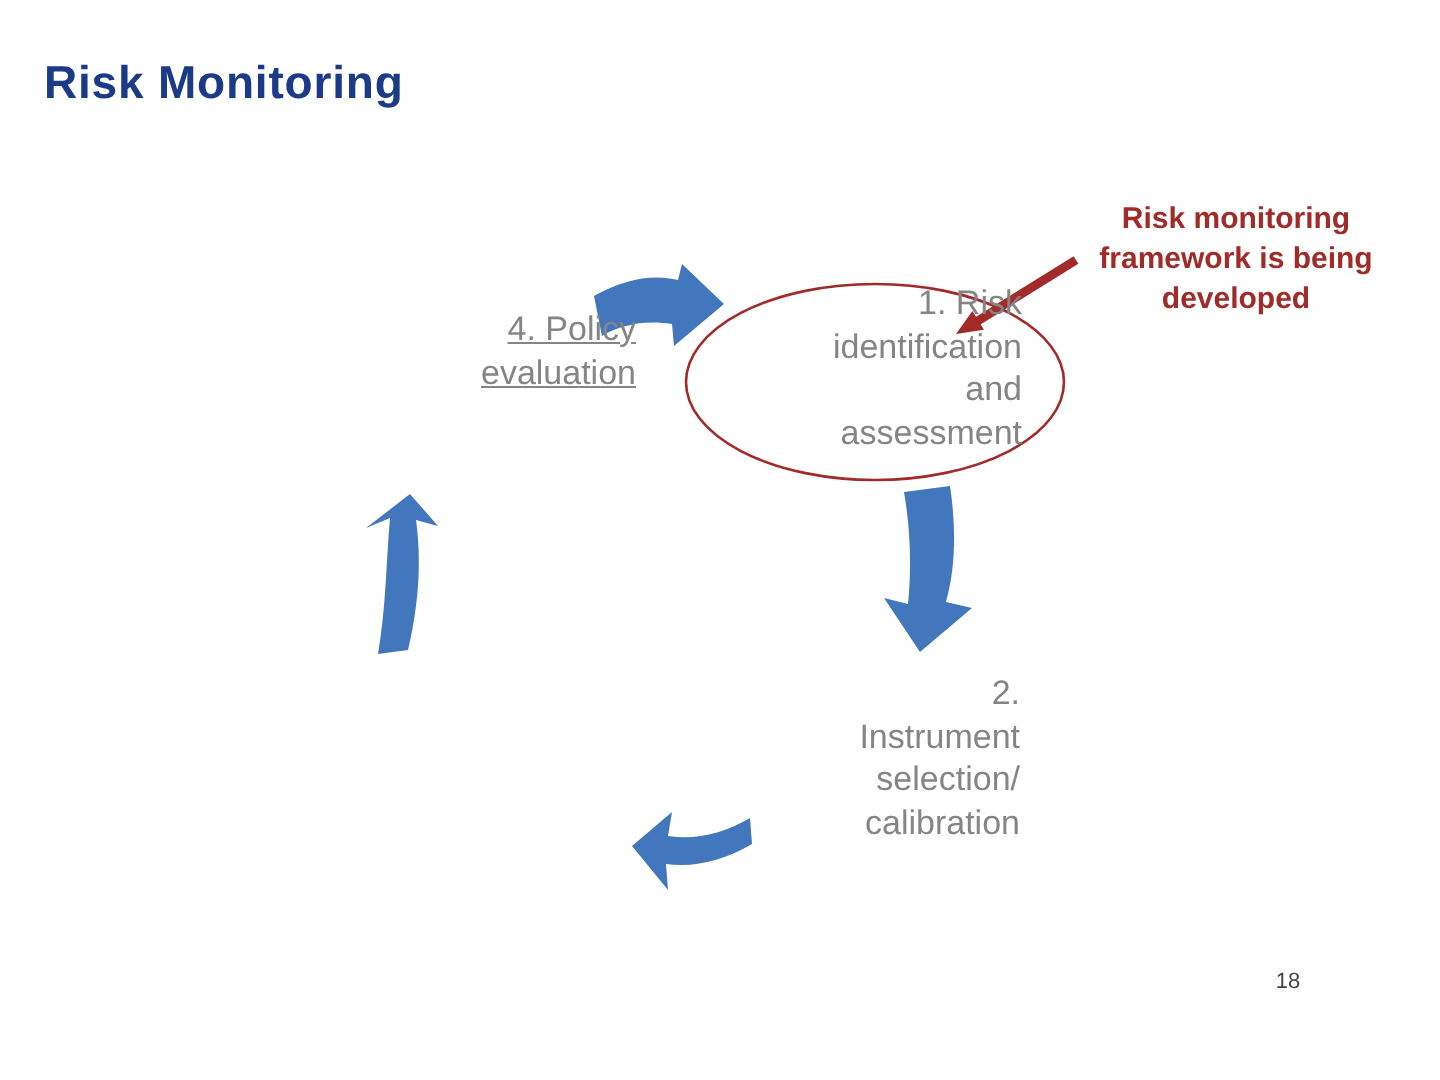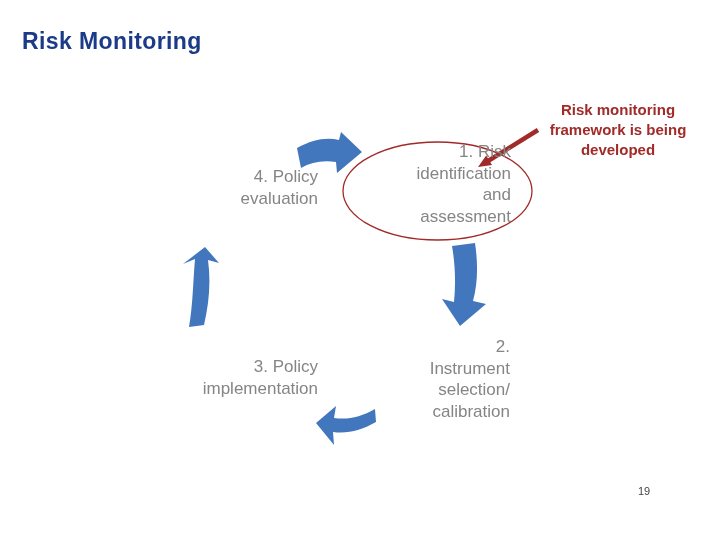--- a/index.html
+++ b/index.html
@@ -25,21 +25,21 @@
     position: absolute;
     color: #858585;
     font-size: 17px;
     line-height: 21.5px;
     text-align: right;
     white-space: pre-line;
   }
   .step-1 { left: 349px; top: 141px; width: 162px; }
   .step-2 { left: 348px; top: 336px; width: 162px; }
   .step-3 { left: 158px; top: 356px; width: 160px; }
-  .step-4 { left: 158px; top: 166px; width: 160px; }
+  .step-4 { left: 158px; top: 154px; width: 160px; text-decoration: underline; }
   .annotation {
     position: absolute;
     left: 535px;
     top: 100px;
     width: 166px;
     color: #a02b28;
     font-size: 15px;
     font-weight: bold;
     line-height: 20px;
     text-align: center;
@@ -97,24 +97,22 @@
   </svg>
 
   <div class="step step-1">1. Risk
 identification
 and
 assessment</div>
   <div class="step step-2">2.
 Instrument
 selection/
 calibration</div>
-  <div class="step step-3">3. Policy
-implementation</div>
   <div class="step step-4">4. Policy
 evaluation</div>
 
   <div class="annotation">Risk monitoring
 framework is being
 developed</div>
 
-  <div class="page-number">19</div>
+  <div class="page-number">18</div>
 
 </div>
 
 </body></html>

